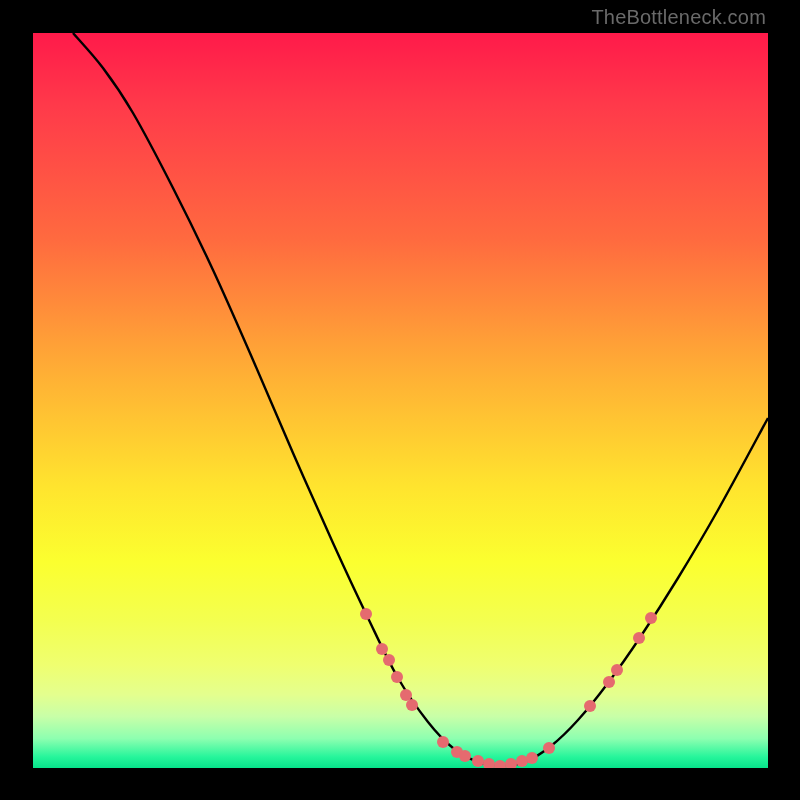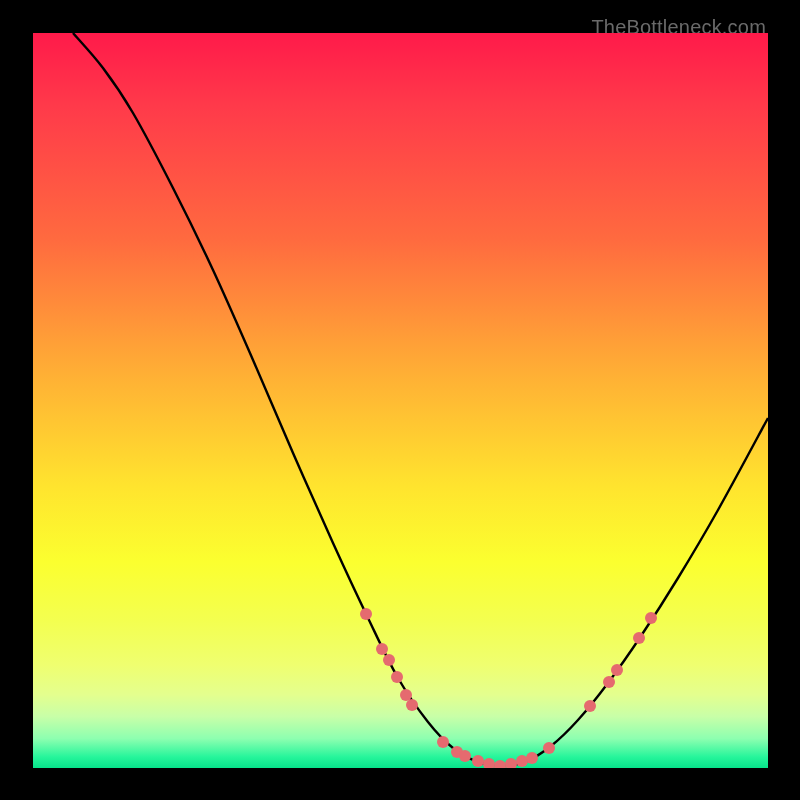--- a/index.html
+++ b/index.html
@@ -40,21 +40,21 @@
       #efff70 86%,
       #e4ff8e 90%,
       #c8ffa8 93%,
       #8dffb0 96%,
       #26f59b 98.5%,
       #07e38a 100%
     );
   }
   .attribution {
     position: absolute;
-    top: 16px;
+    top: 6px;
     right: 34px;
     color: #6a6a6a;
     font-size: 20px;
     font-weight: 500;
     letter-spacing: 0.2px;
   }
   svg.curve {
     position: absolute;
     inset: 0;
   }

